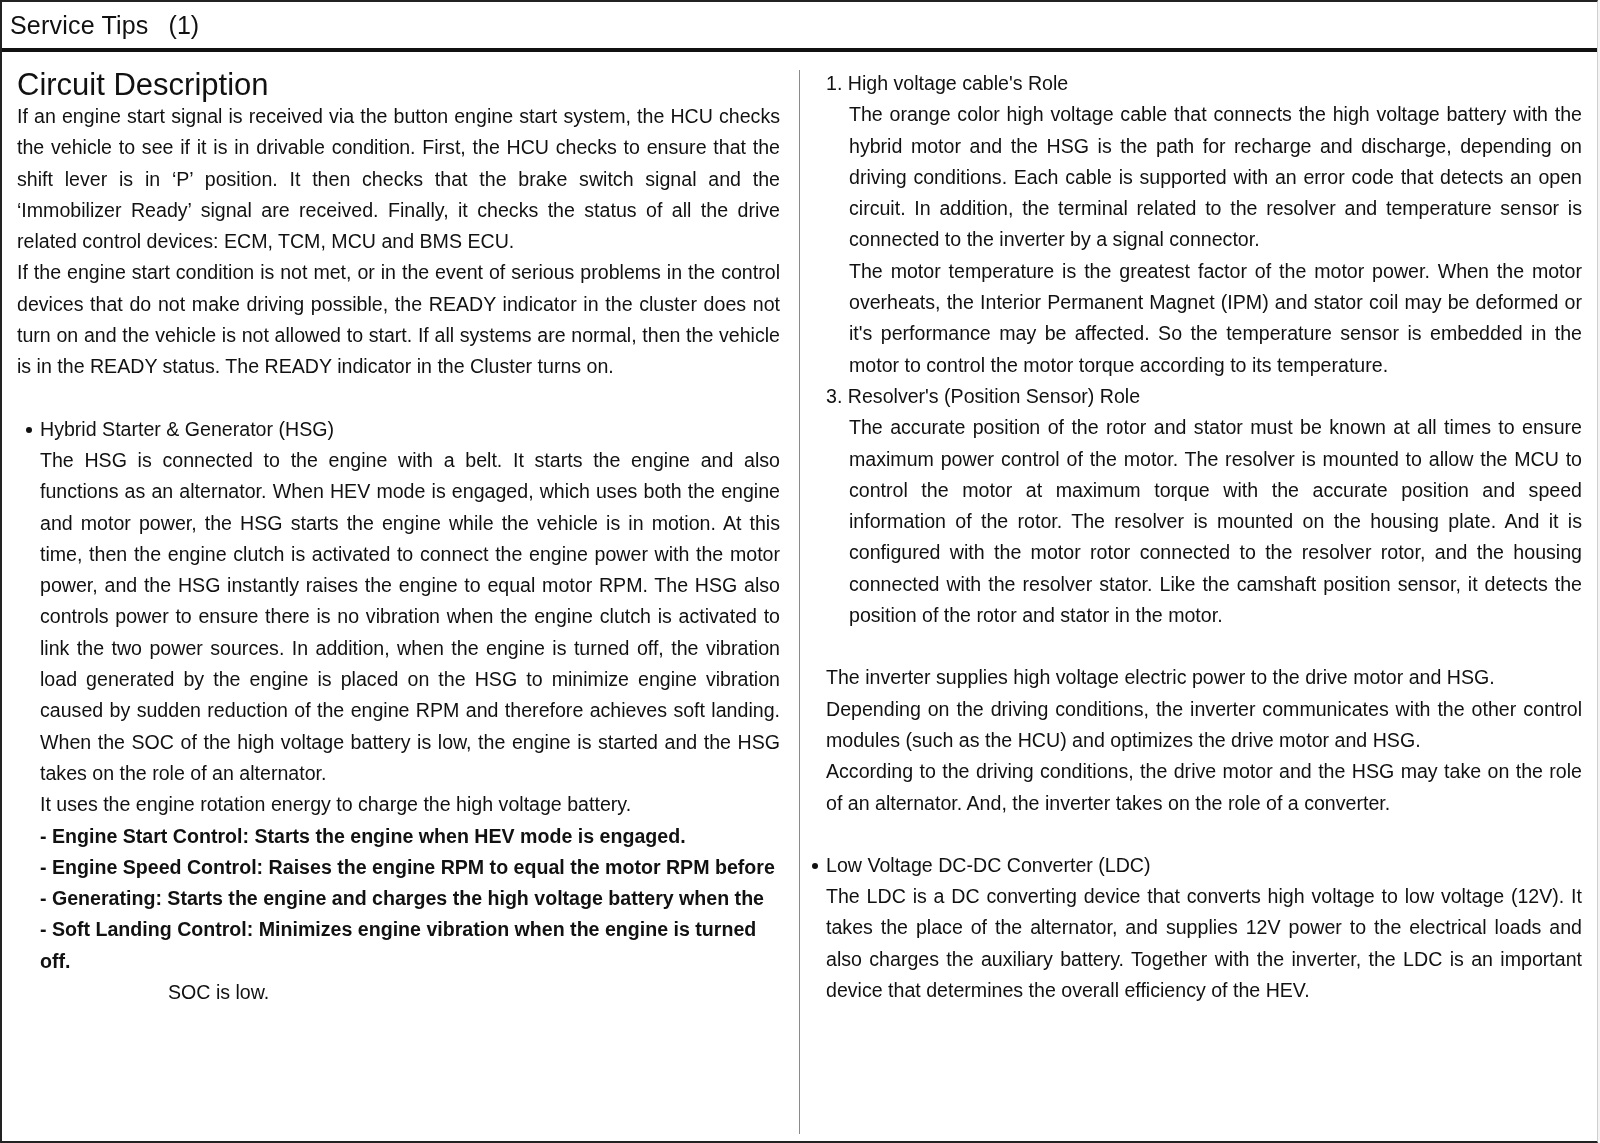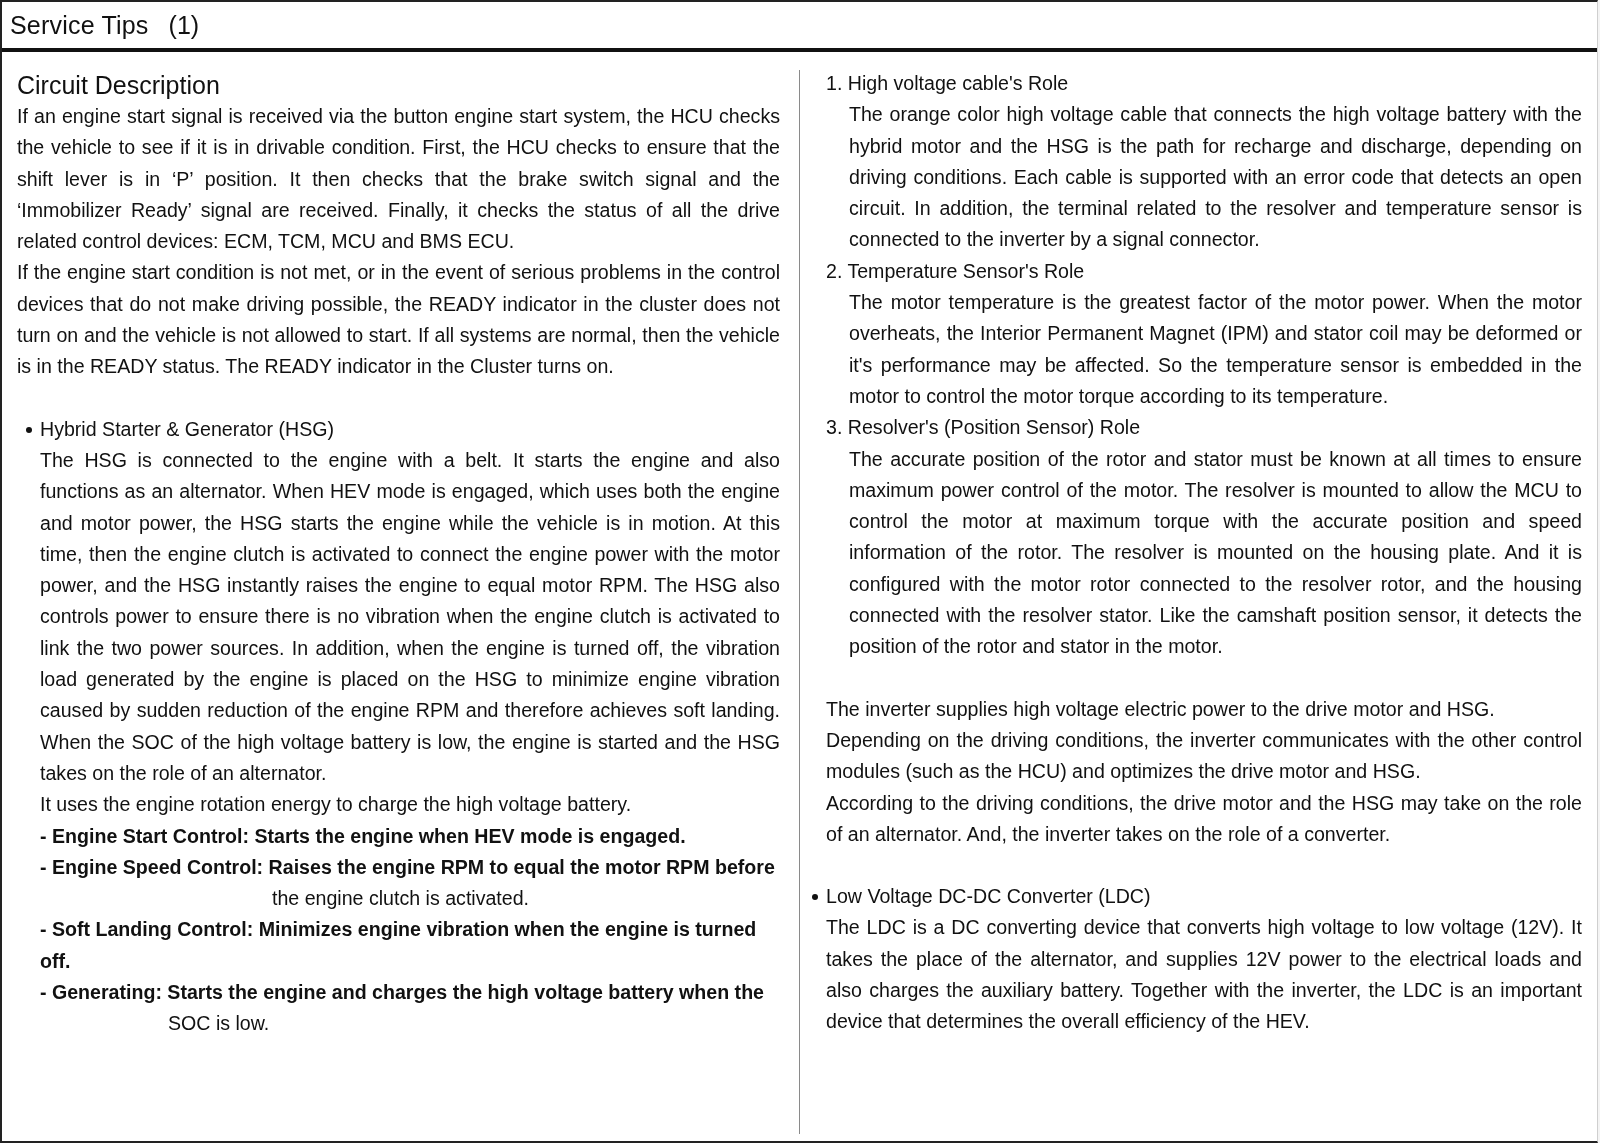--- a/index.html
+++ b/index.html
@@ -30,21 +30,21 @@
       font-size: 19.6px; line-height: 31.3px;
       transform-origin: 0 0;
     }
     .col-left { left: 15px; width: 763px; }
     .col-right { left: 824px; width: 756px; }
     .divider {
       position: absolute; left: 797px; top: 68px;
       width: 1px; height: 1064px;
       background: #8a8a8a;
     }
-    .section-title { font-size: 25px; line-height: 34px; margin-bottom: -1px; }
+    .section-title { font-size: 31px; line-height: 34px; margin-bottom: -1px; }
     .p { text-align: justify; text-align-last: left; }
     .gap { height: 31px; }
     .bullet-head { position: relative; padding-left: 23px; }
     .bullet-head .dot {
       position: absolute; left: 9px; top: 13px;
       width: 6px; height: 6px; border-radius: 50%; background: #111;
     }
     .indent { padding-left: 23px; }
     .dash-item { padding-left: 23px; font-weight: bold; }
     .cont-1 { padding-left: 255px; }
@@ -74,31 +74,29 @@
 
     <div class="bullet-head">
       <span class="dot"></span>
       <span>Hybrid Starter &amp; Generator (HSG)</span>
     </div>
     <div class="p indent">The HSG is connected to the engine with a belt. It starts the engine and also functions as an alternator. When HEV mode is engaged, which uses both the engine and motor power, the HSG starts the engine while the vehicle is in motion. At this time, then the engine clutch is activated to connect the engine power with the motor power, and the HSG instantly raises the engine to equal motor RPM. The HSG also controls power to ensure there is no vibration when the engine clutch is activated to link the two power sources. In addition, when the engine is turned off, the vibration load generated by the engine is placed on the HSG to minimize engine vibration caused by sudden reduction of the engine RPM and therefore achieves soft landing. When the SOC of the high voltage battery is low, the engine is started and the HSG takes on the role of an alternator.</div>
     <div class="indent">It uses the engine rotation energy to charge the high voltage battery.</div>
 
     <div class="dash-item">- Engine Start Control: Starts the engine when HEV mode is engaged.</div>
     <div class="dash-item">- Engine Speed Control: Raises the engine RPM to equal the motor RPM before</div>
-    <div class="cont-1">the engine clutch is activated.</div>
+    <div class="dash-item">- Generating: Starts the engine and charges the high voltage battery when the</div>
     <div class="dash-item">- Soft Landing Control: Minimizes engine vibration when the engine is turned off.</div>
-    <div class="dash-item">- Generating: Starts the engine and charges the high voltage battery when the</div>
     <div class="cont-2">SOC is low.</div>
   </div>
 
   <div class="col col-right">
     <div class="num-head">1. High voltage cable's Role</div>
     <div class="p num-body">The orange color high voltage cable that connects the high voltage battery with the hybrid motor and the HSG is the path for recharge and discharge, depending on driving conditions. Each cable is supported with an error code that detects an open circuit. In addition, the terminal related to the resolver and temperature sensor is connected to the inverter by a signal connector.</div>
 
-    <div class="num-head">2. Temperature Sensor's Role</div>
     <div class="p num-body">The motor temperature is the greatest factor of the motor power. When the motor overheats, the Interior Permanent Magnet (IPM) and stator coil may be deformed or it's performance may be affected. So the temperature sensor is embedded in the motor to control the motor torque according to its temperature.</div>
 
     <div class="num-head">3. Resolver's (Position Sensor) Role</div>
     <div class="p num-body">The accurate position of the rotor and stator must be known at all times to ensure maximum power control of the motor. The resolver is mounted to allow the MCU to control the motor at maximum torque with the accurate position and speed information of the rotor. The resolver is mounted on the housing plate. And it is configured with the motor rotor connected to the resolver rotor, and the housing connected with the resolver stator. Like the camshaft position sensor, it detects the position of the rotor and stator in the motor.</div>
 
     <div class="gap"></div>
     <div>The inverter supplies high voltage electric power to the drive motor and HSG.</div>
     <div class="p">Depending on the driving conditions, the inverter communicates with the other control modules (such as the HCU) and optimizes the drive motor and HSG.</div>
     <div class="p">According to the driving conditions, the drive motor and the HSG may take on the role of an alternator. And, the inverter takes on the role of a converter.</div>
 

